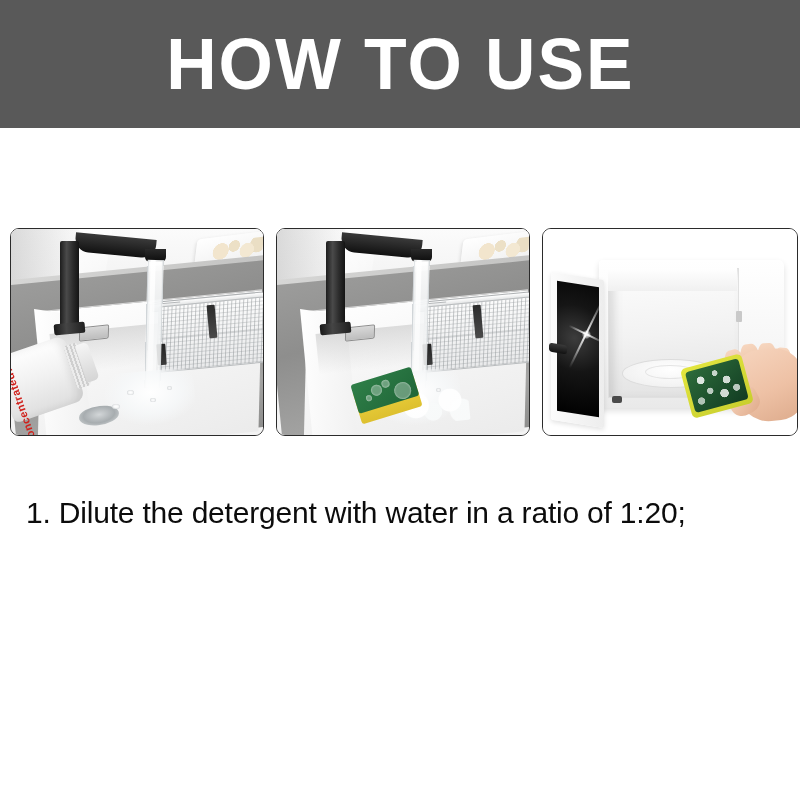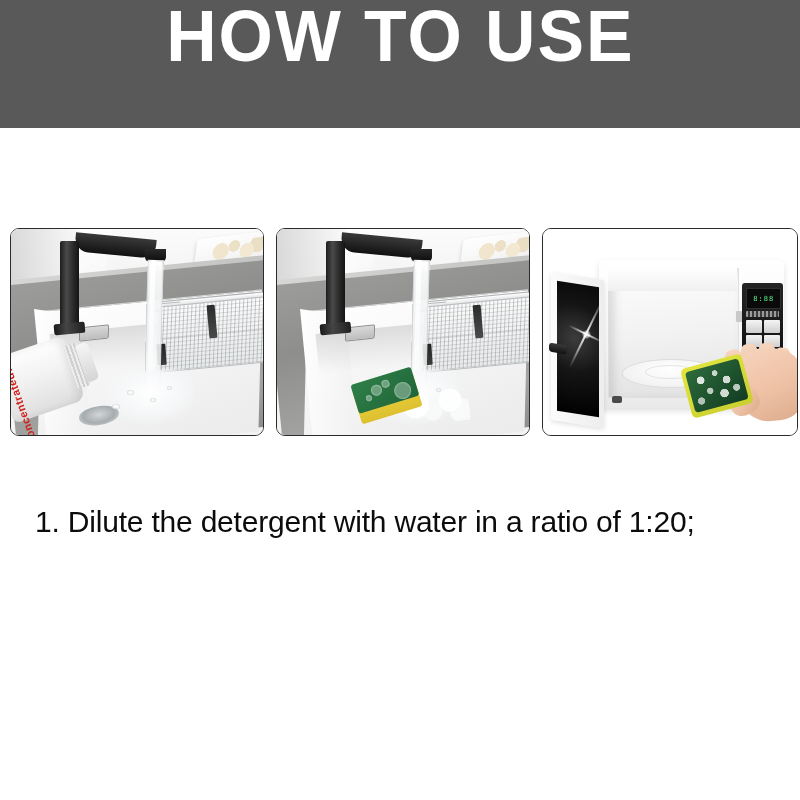--- a/index.html
+++ b/index.html
@@ -17,21 +17,21 @@
 
   
   .header-bar {
     position: absolute;
     left: 0;
     top: 0;
     width: 800px;
     height: 128px;
     background: #595959;
     display: flex;
-    align-items: flex-start;
+    align-items: center;
     justify-content: center;
   }
   .header-title {
     color: #ffffff;
     font-family: "Liberation Sans", sans-serif;
     font-weight: bold;
     font-size: 72px;
     letter-spacing: 2px;
     line-height: 1;
     white-space: nowrap;
@@ -471,21 +471,21 @@
     position: absolute;
     left: 26px;
     top: 492px;
     width: 740px;
     color: #0c0c0c;
     font-family: "Liberation Sans", sans-serif;
     font-size: 30px;
     line-height: 41px;
     letter-spacing: -.2px;
   }
-  .instructions p { margin: 9px; }
+  .instructions p { margin: 0; }
 </style>
 </head>
 <body>
 
 <div class="header-bar">
   <div class="header-title">HOW TO USE</div>
 </div>
 
 <div class="panel-row">
 
@@ -594,37 +594,20 @@
       <div class="mw-latch"></div>
       <div class="mw-foot"></div>
 
       <div class="mw-door"></div>
       <div class="mw-door-glass"></div>
       <div class="mw-sparkle">
         <div class="mw-sparkle-core"></div>
       </div>
       <div class="mw-handle"></div>
 
-      <div class="mw-control">
-        <div class="mw-display">8:88</div>
-        <div class="mw-strip"></div>
-        <div class="mw-btn-grid">
-          <div class="mw-btn"></div>
-          <div class="mw-btn"></div>
-          <div class="mw-btn"></div>
-          <div class="mw-btn"></div>
-          <div class="mw-btn"></div>
-          <div class="mw-btn"></div>
-        </div>
-        <div class="mw-btn-row">
-          <div class="mw-btn-sm"></div>
-          <div class="mw-btn-sm"></div>
-          <div class="mw-btn-sm"></div>
-        </div>
-      </div>
 
       <div class="hand">
         <div class="finger f1"></div>
         <div class="finger f2"></div>
         <div class="finger f3"></div>
         <div class="finger f4"></div>
         <div class="palm"></div>
         <div class="thumb"></div>
         <div class="mw-sponge">
           <div class="mw-sponge-yellow"></div>

